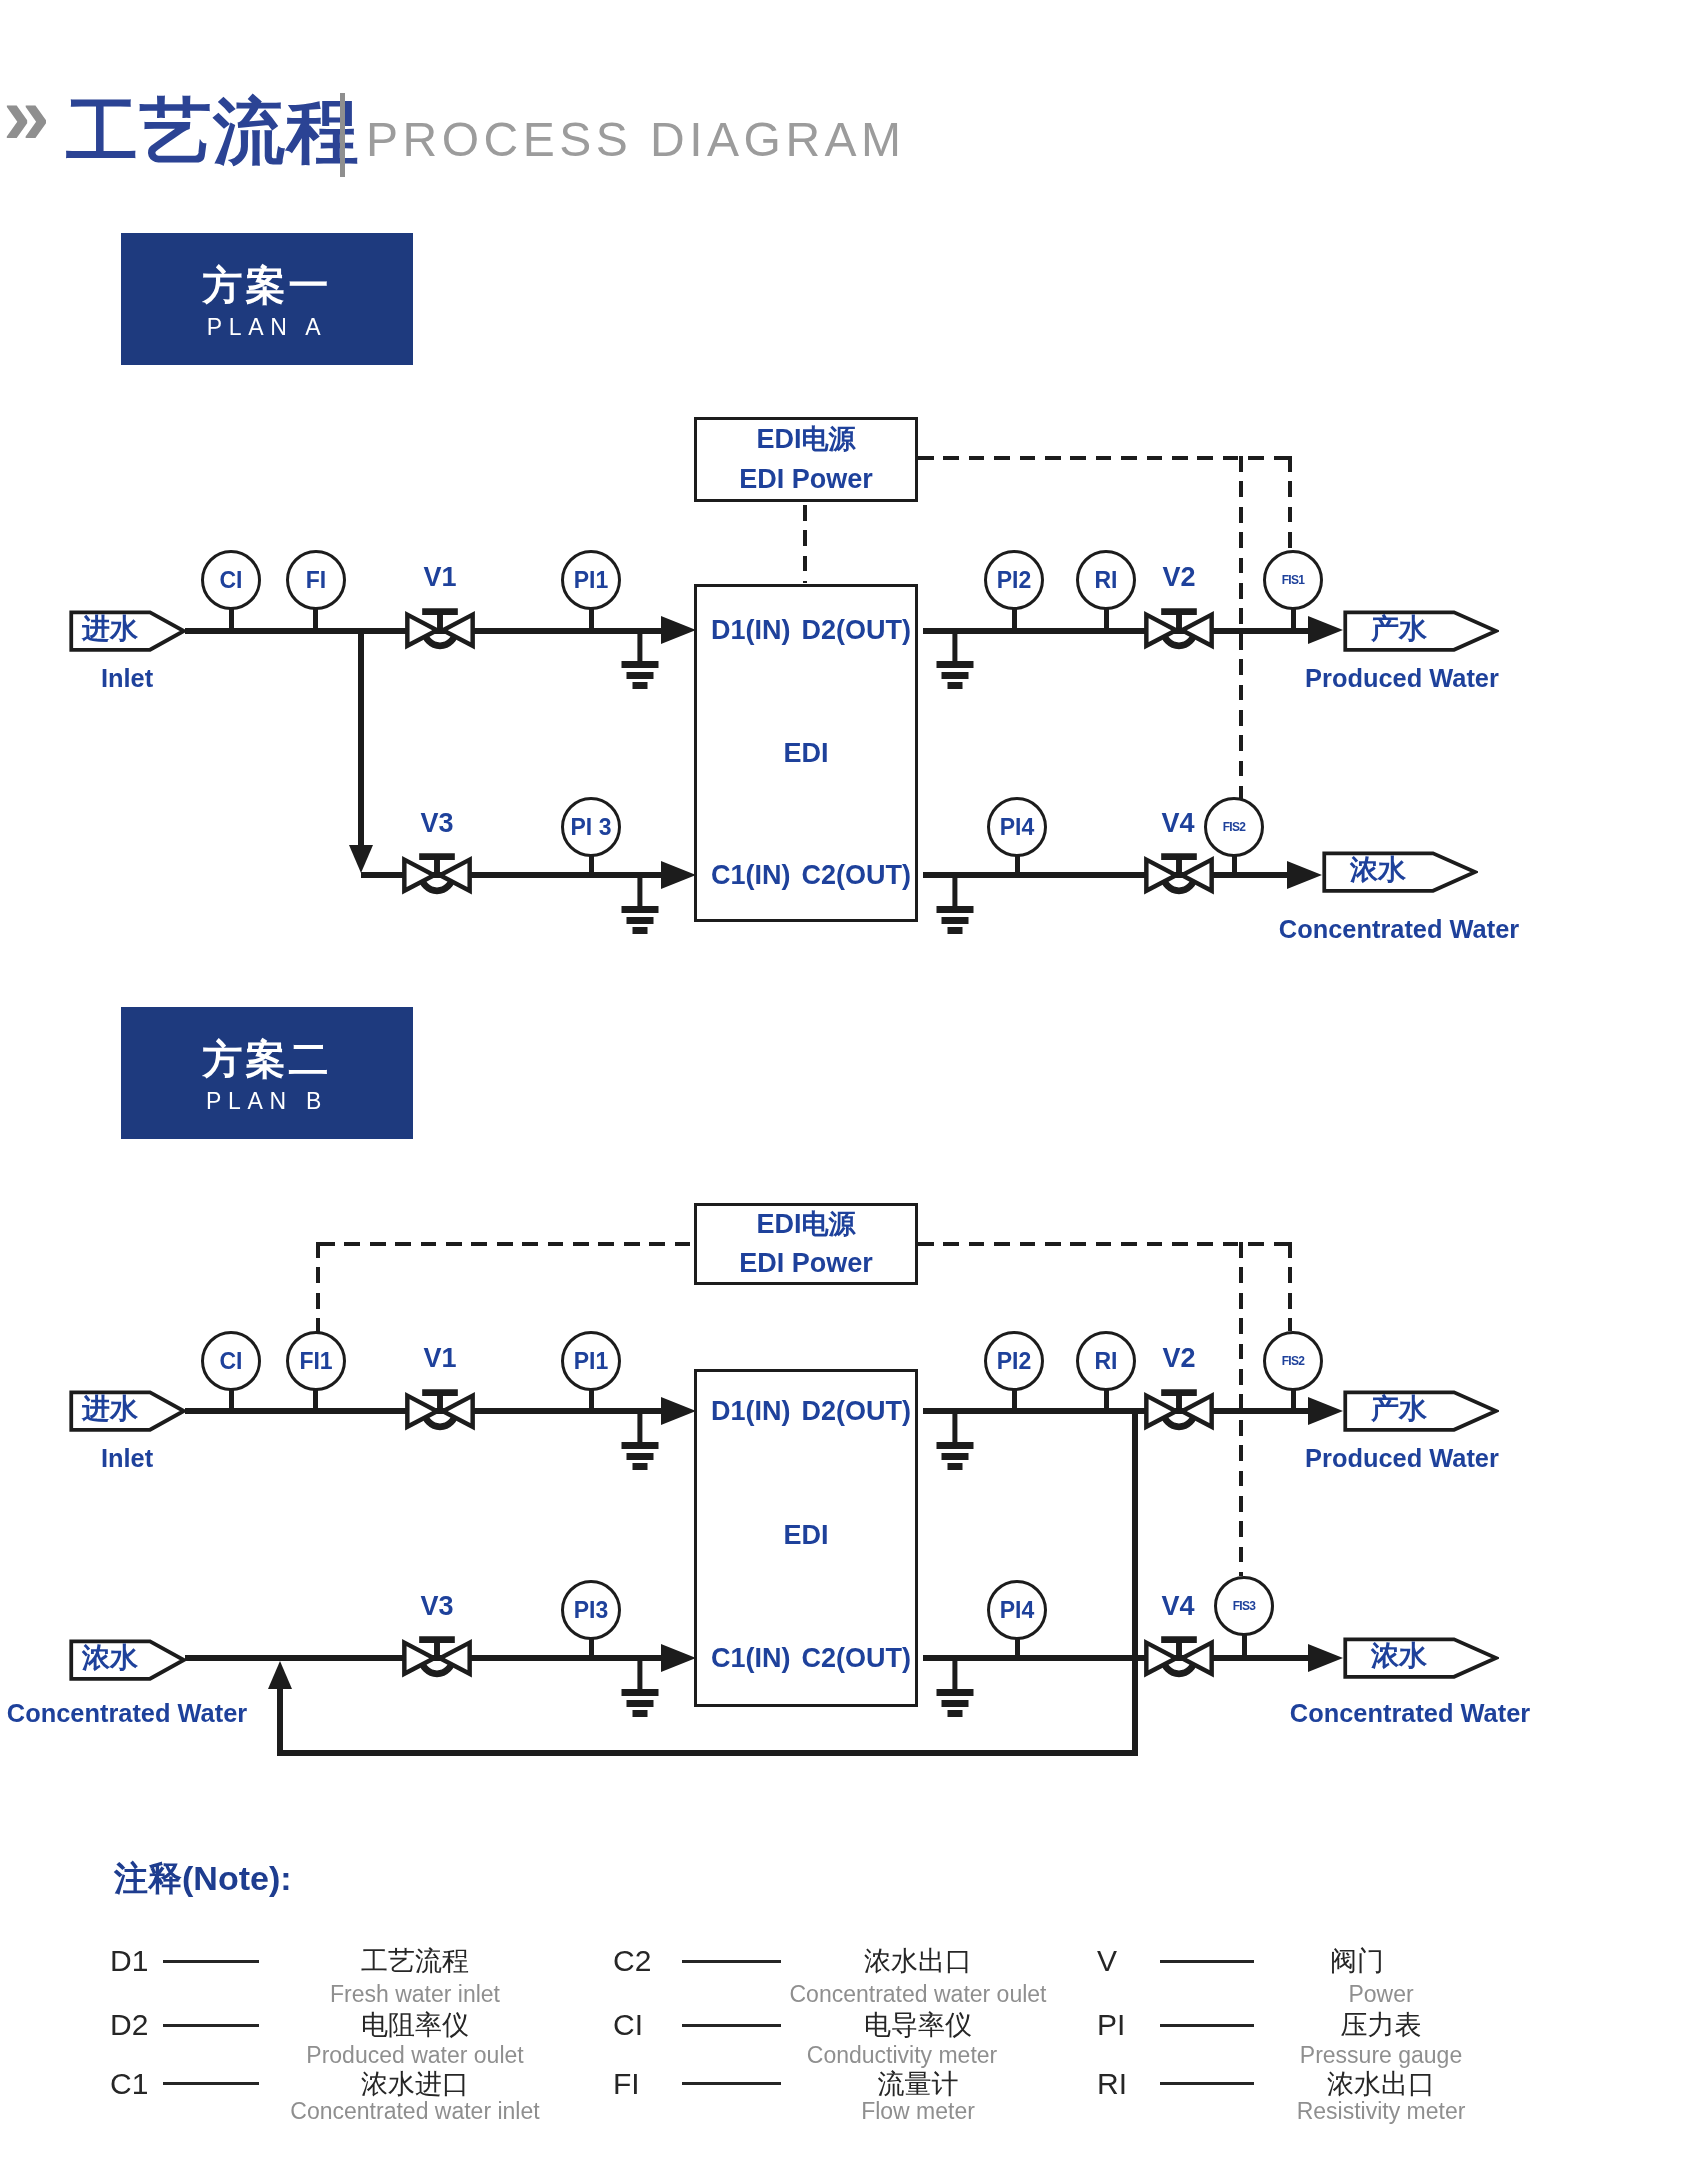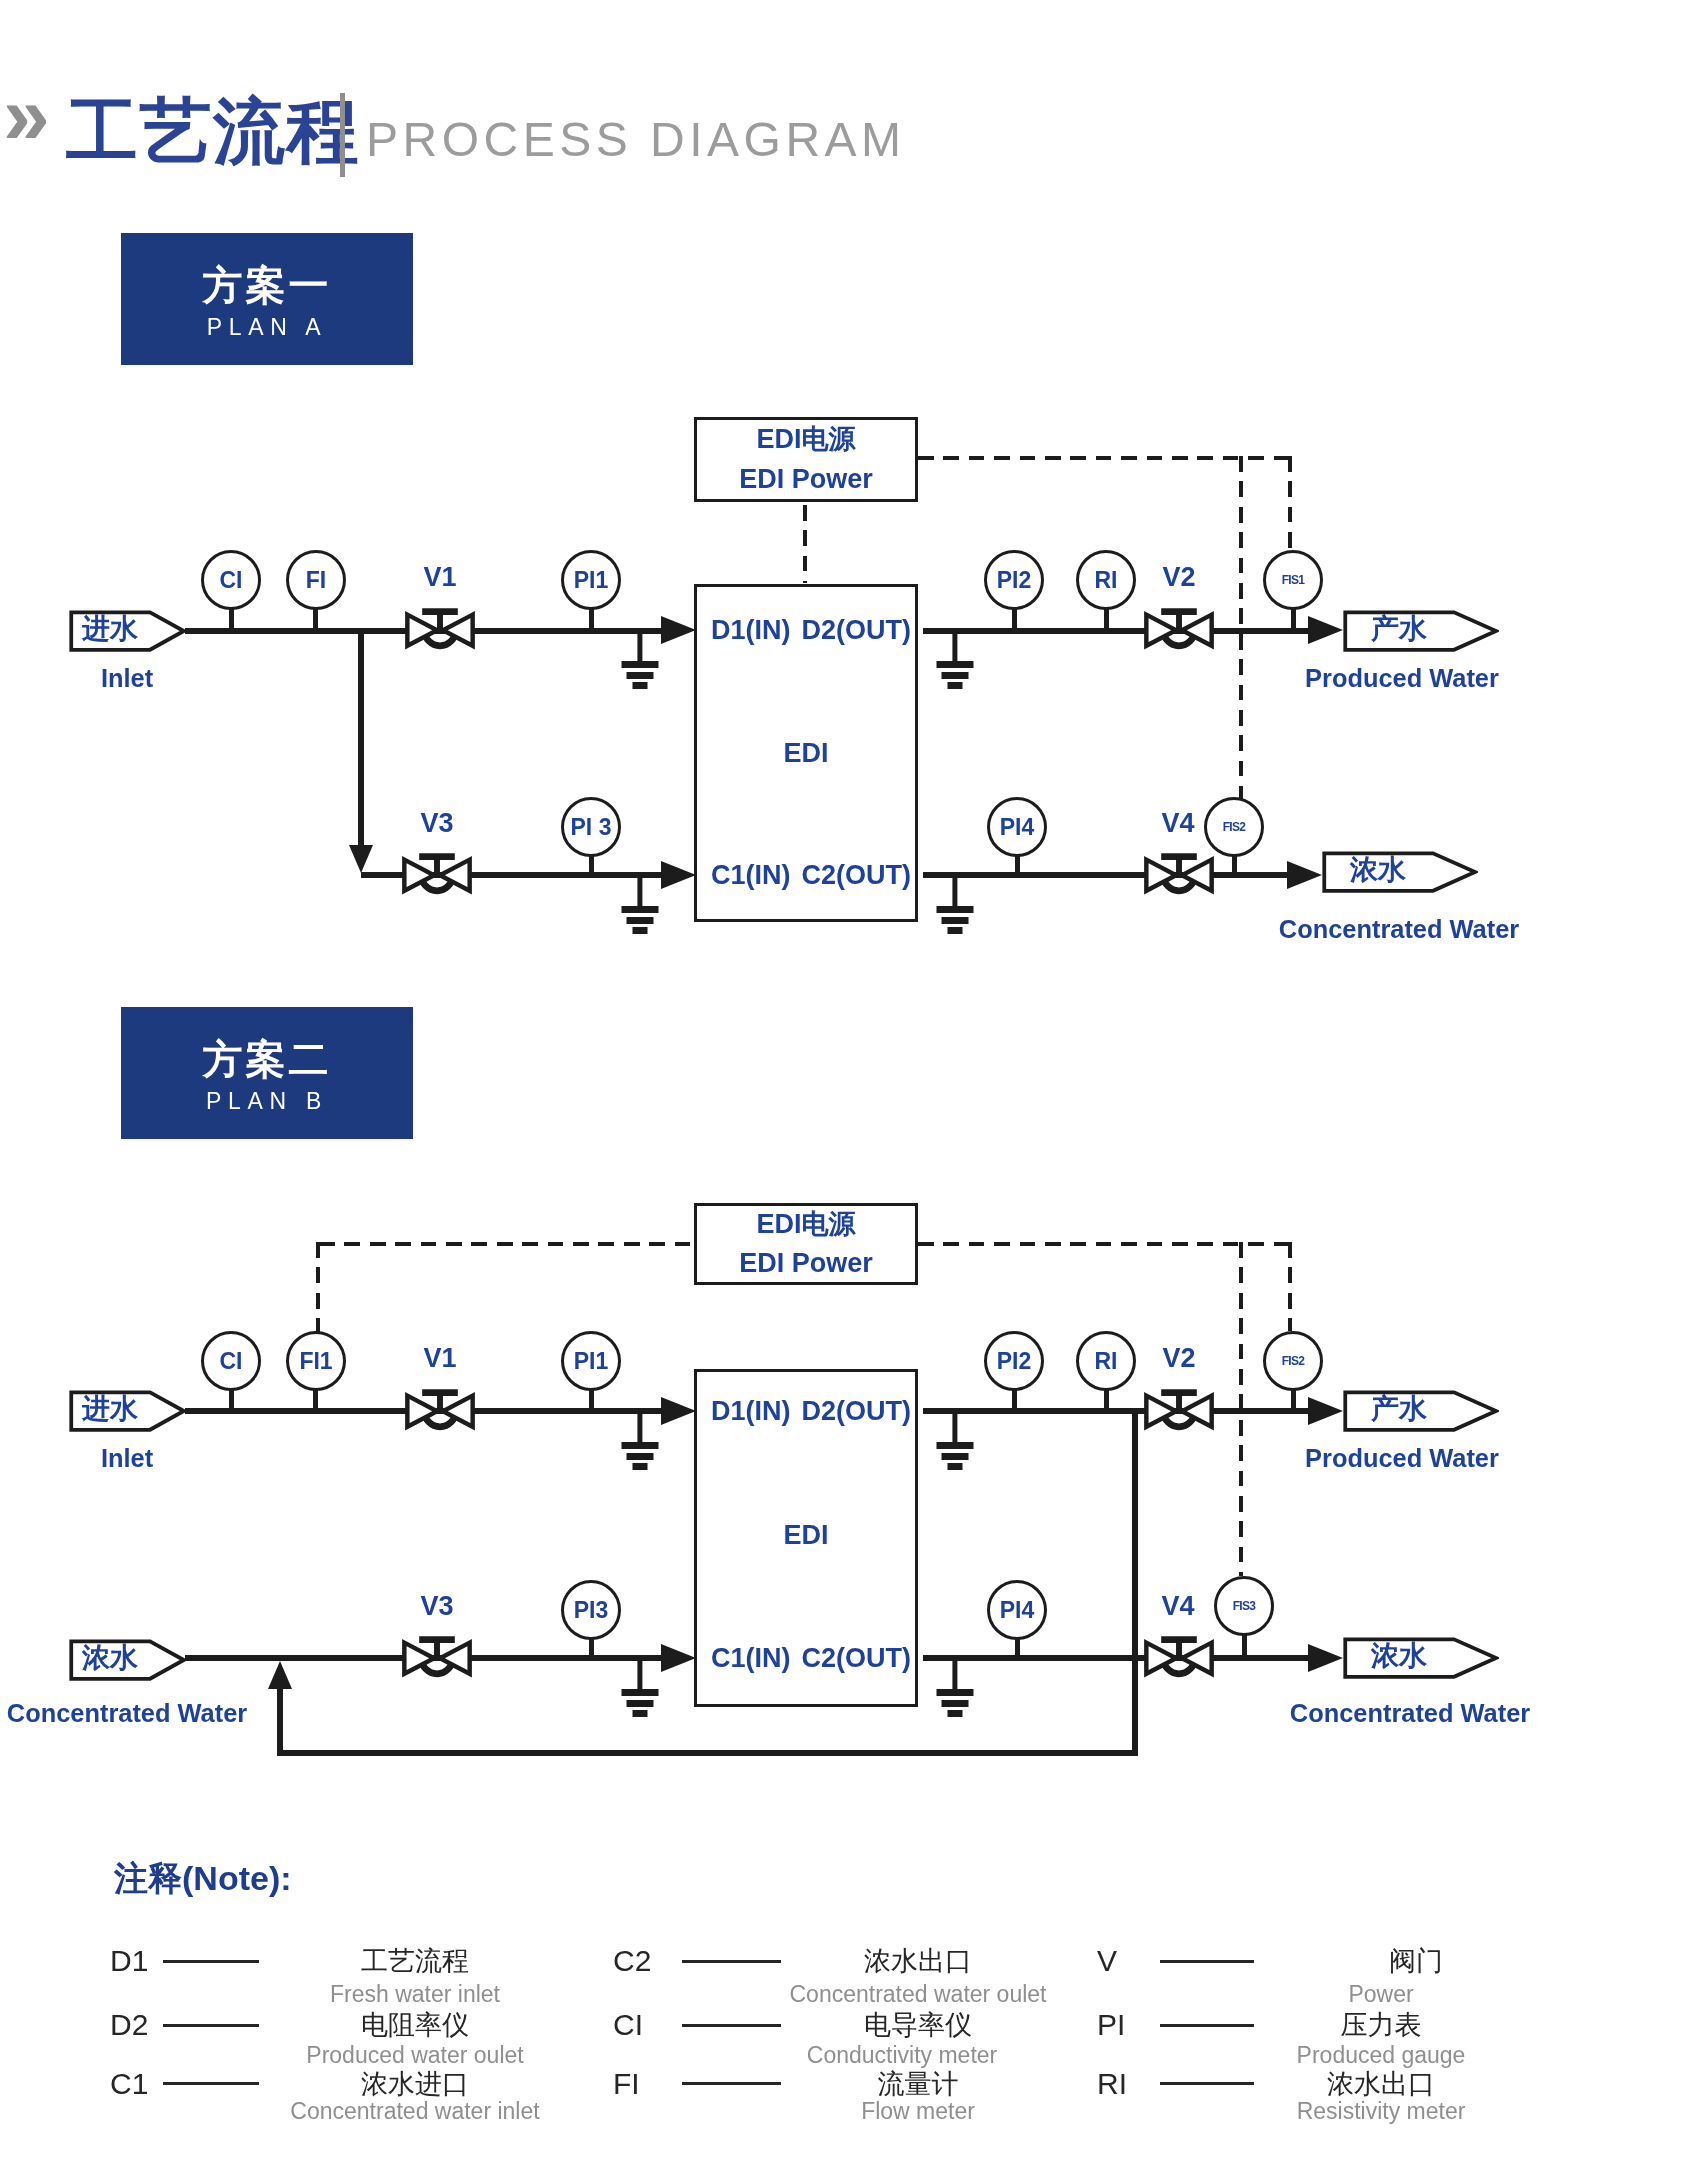--- a/index.html
+++ b/index.html
@@ -348,23 +348,23 @@
 <div class="nl" style="left:682px;top:2024px;width:99px"></div>
 <div class="ncn" style="left:918px;top:2025px">电导率仪</div>
 <div class="nen" style="left:902px;top:2055px">Conductivity meter</div>
 <div class="nc" style="left:613px;top:2084px">FI</div>
 <div class="nl" style="left:682px;top:2082px;width:99px"></div>
 <div class="ncn" style="left:918px;top:2084px">流量计</div>
 <div class="nen" style="left:918px;top:2111px">Flow meter</div>
 
 <div class="nc" style="left:1097px;top:1961px">V</div>
 <div class="nl" style="left:1160px;top:1960px;width:94px"></div>
-<div class="ncn" style="left:1416px;top:1961px">阀门</div>
+<div class="ncn" style="left:1357px;top:1961px">阀门</div>
 <div class="nen" style="left:1381px;top:1994px">Power</div>
 <div class="nc" style="left:1097px;top:2025px">PI</div>
 <div class="nl" style="left:1160px;top:2024px;width:94px"></div>
 <div class="ncn" style="left:1381px;top:2025px">压力表</div>
-<div class="nen" style="left:1381px;top:2055px">Produced gauge</div>
+<div class="nen" style="left:1381px;top:2055px">Pressure gauge</div>
 <div class="nc" style="left:1097px;top:2084px">RI</div>
 <div class="nl" style="left:1160px;top:2082px;width:94px"></div>
 <div class="ncn" style="left:1381px;top:2084px">浓水出口</div>
 <div class="nen" style="left:1381px;top:2111px">Resistivity meter</div>
 
 
 </body></html>

